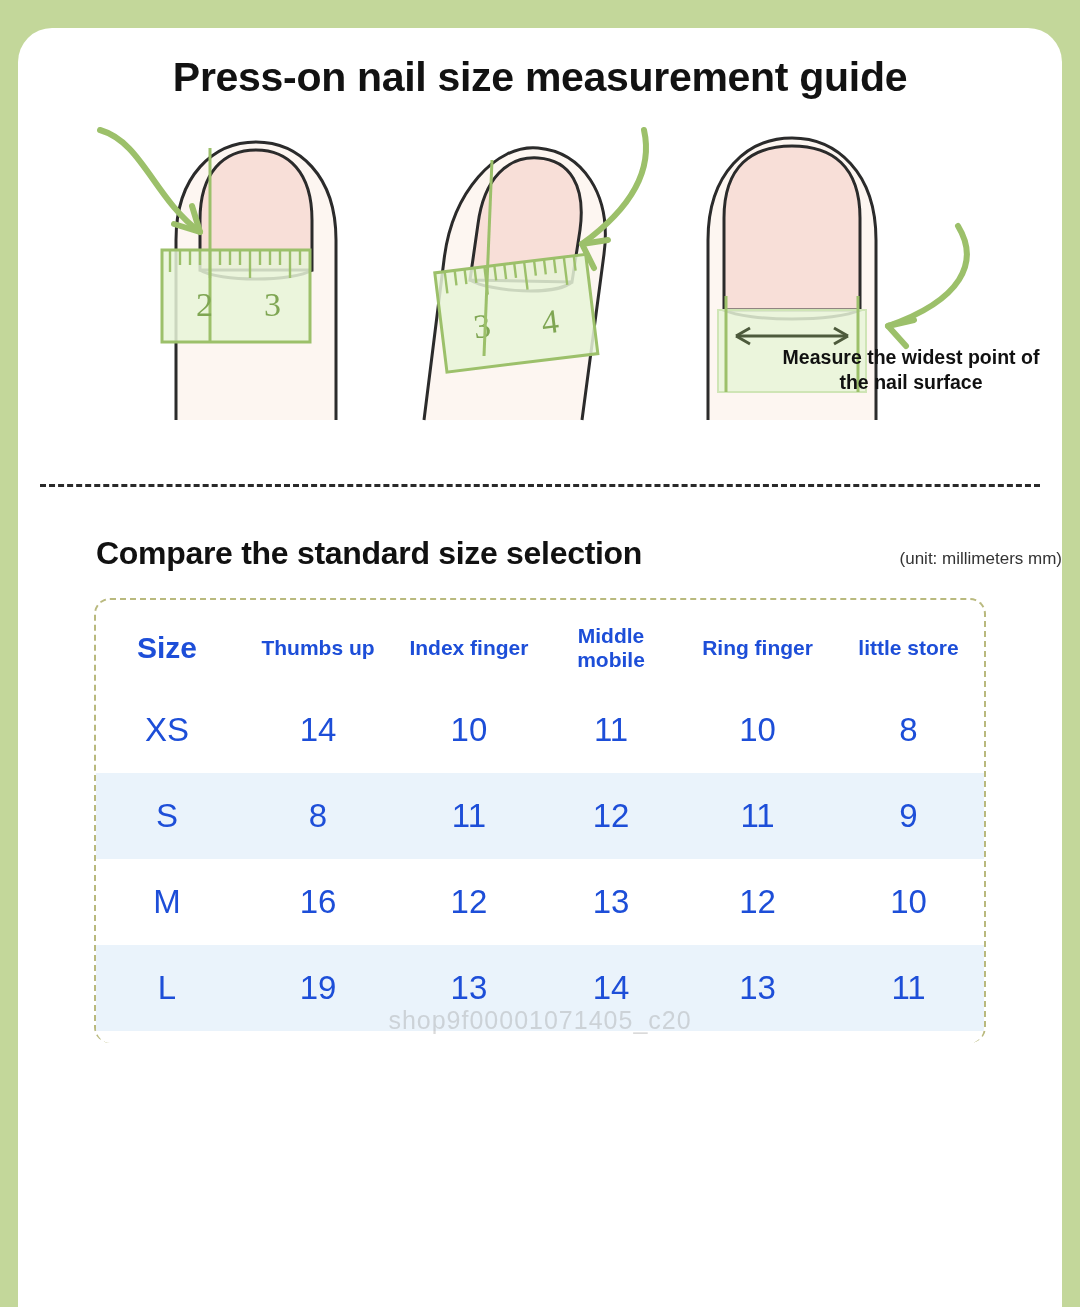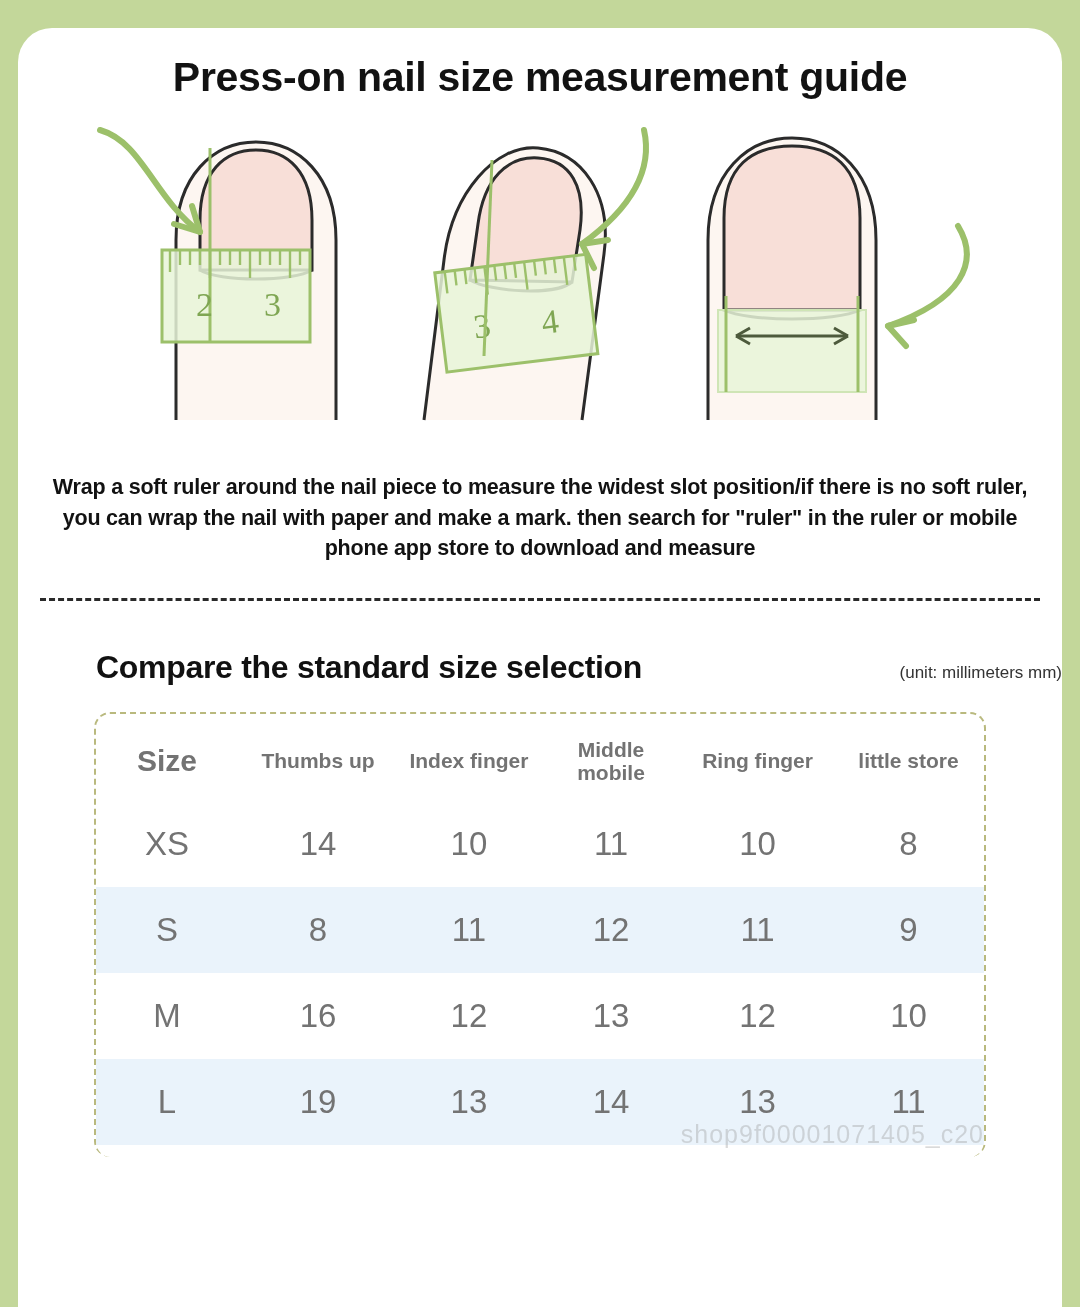--- a/index.html
+++ b/index.html
@@ -106,21 +106,21 @@
     box-sizing: border-box;
     overflow: hidden;
   }
   table.sizes {
     width: 100%;
     border-collapse: collapse;
     table-layout: fixed;
   }
   table.sizes th, table.sizes td {
     text-align: center;
-    color: #737373;
+    color: #1d4ed8;
   }
   table.sizes thead th {
     font-size: 21px;
     font-weight: bold;
     padding: 24px 2px 16px 2px;
     line-height: 1.12;
   }
   table.sizes thead th.sizecol {
     font-size: 30px;
   }
@@ -137,21 +137,21 @@
   col.c2 { width: 16%; }
   col.c3 { width: 16%; }
   col.c4 { width: 17%; }
   col.c5 { width: 17%; }
 
   .watermark {
     position: absolute;
     left: 0;
     right: 0;
     bottom: 8px;
-    text-align: right;
+    text-align: center;
     font-size: 25px;
     color: rgba(150,150,150,0.35);
     letter-spacing: 1px;
     pointer-events: none;
   }
 </style>
 </head>
 <body>
 
 <div class="card">
@@ -240,23 +240,23 @@
       <line x1="168" y1="176" x2="168" y2="272" stroke="#9cc06a" stroke-width="3"></line>
 
       <line x1="46" y1="216" x2="158" y2="216" stroke="#4d5a3c" stroke-width="3"></line>
       <path d="M46 216 L60 208 M46 216 L60 224" stroke="#4d5a3c" stroke-width="3" fill="none"></path>
       <path d="M158 216 L144 208 M158 216 L144 224" stroke="#4d5a3c" stroke-width="3" fill="none"></path>
 
       <path d="M268 106 C290 142 272 180 198 206" fill="none" stroke="#9cc06a" stroke-width="6" stroke-linecap="round"></path>
       <path d="M198 206 L224 200 M198 206 L216 226" fill="none" stroke="#9cc06a" stroke-width="6" stroke-linecap="round"></path>
     </svg>
 
+    <div class="note">Measure the widest point of the nail surface</div>
   </div>
 
-  <div class="instructions">Wrap a soft ruler around the nail piece to measure the widest slot position/if there is no soft ruler, you can wrap the nail with paper and make a mark. then search for "ruler" in the ruler or mobile phone app store to download and measure</div>
 
   <div class="divider"></div>
 
   <div class="sec2-head">
     <span class="sec2-title">Compare the standard size selection</span>
     <span class="sec2-unit">(unit: millimeters mm)</span>
   </div>
 
   <div class="table-wrap">
     <table class="sizes">

